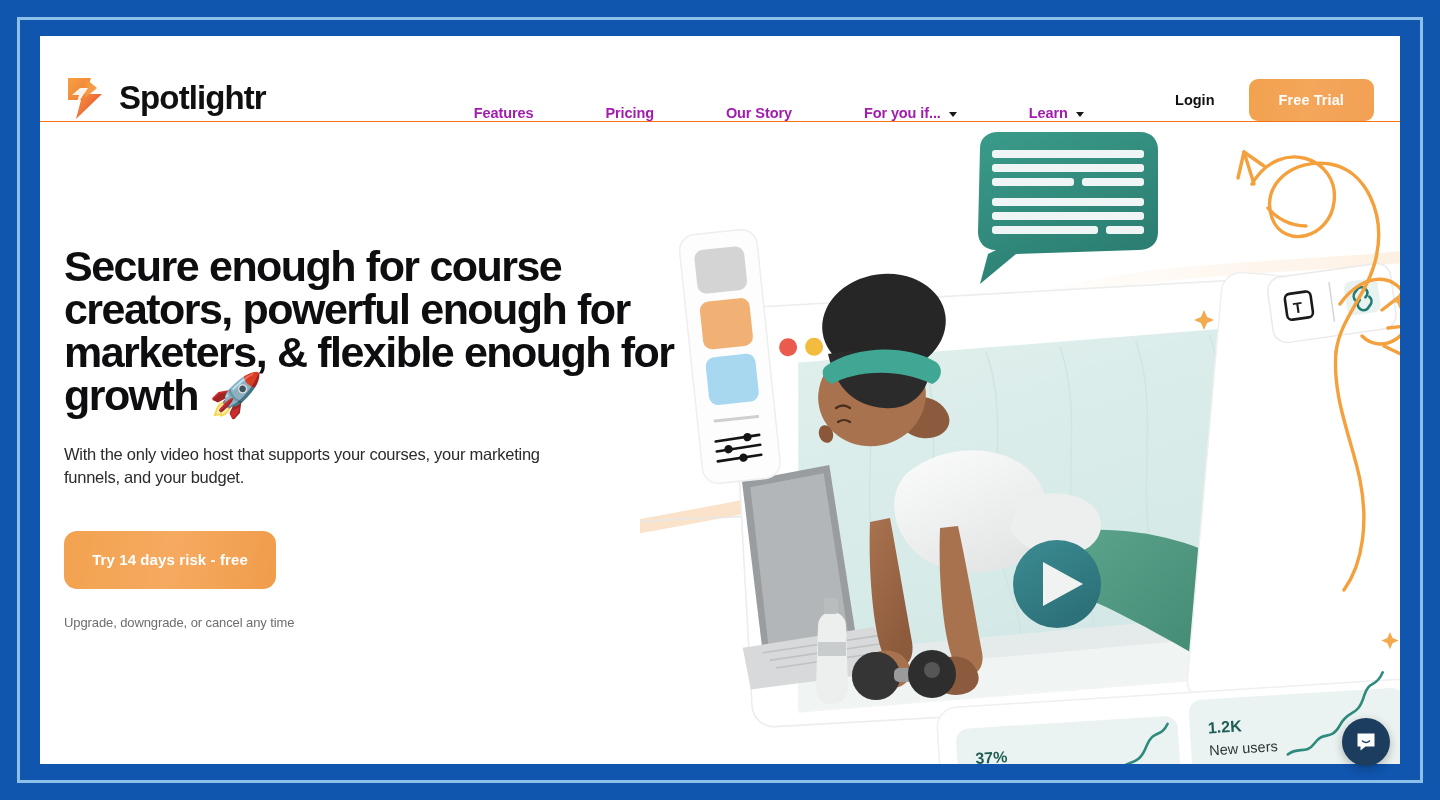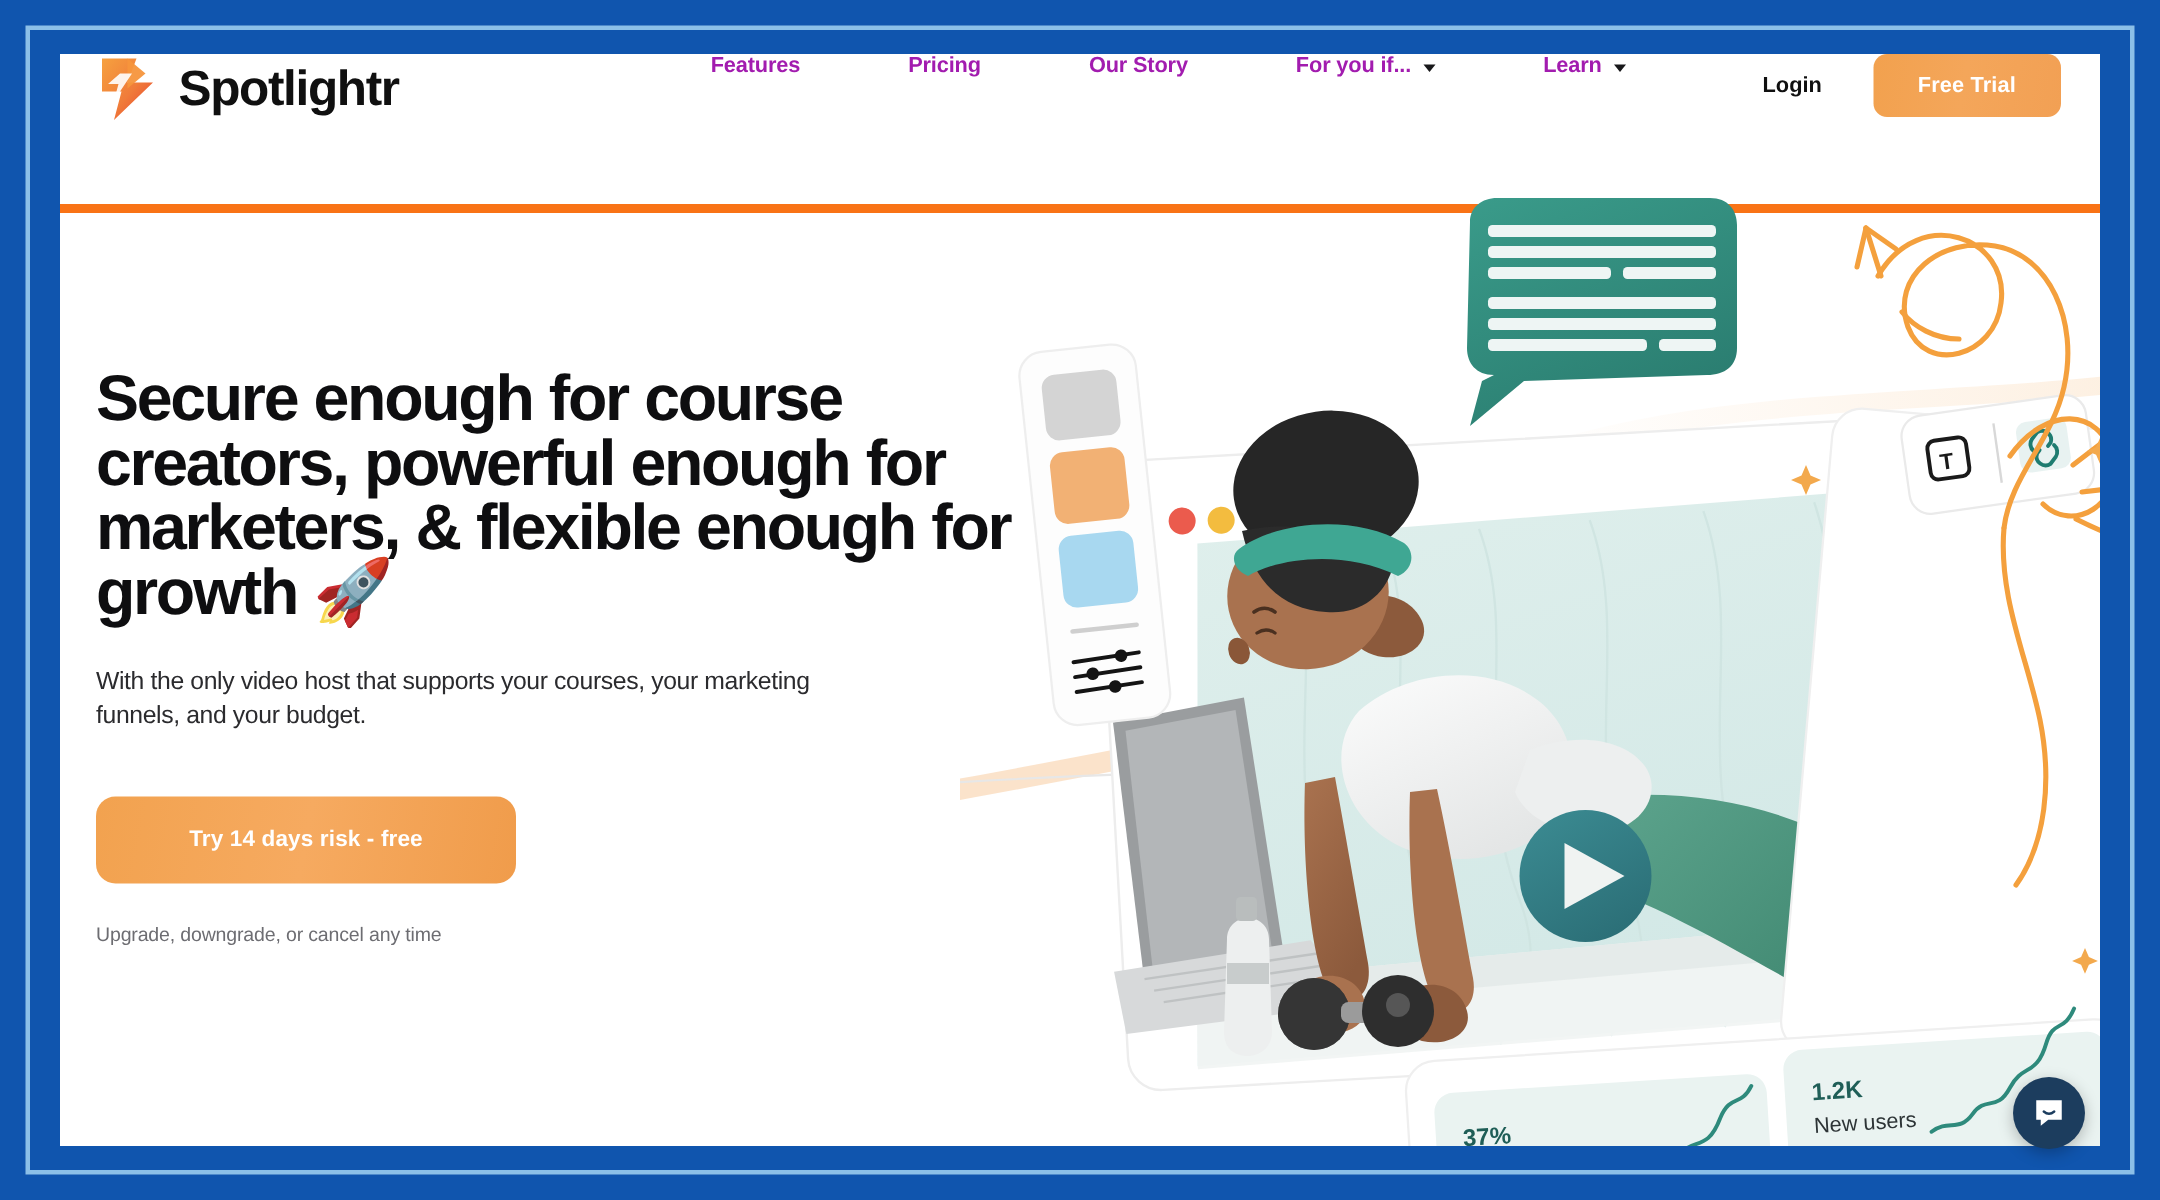--- a/index.html
+++ b/index.html
@@ -15,23 +15,23 @@
     position:absolute; left:17px; top:17px; right:17px; bottom:17px;
     border:3px solid #8CC0E8; pointer-events:none;
   }
   #page-surface {
     position:absolute; left:40px; top:36px; right:40px; bottom:36px;
     background:#ffffff; overflow:hidden;
   }
 
   
   #site-header {
-    position:absolute; left:0; top:0; width:100%; height:106px;
-    background:#fff; border-bottom:6px solid #f97316;
-    display:flex; align-items:flex-start; padding:0 26px 0 24px;
+    position:absolute; left:0; top:0; width:100%; height:86px;
+    background:#fff; border-bottom:1px solid #f97316;
+    display:flex; align-items:flex-end; padding:0 26px 0 24px;
   }
   .brand { display:flex; align-items:center; gap:13px; }
   .brand-mark { width:42px; height:46px; flex:0 0 auto; }
   .brand-name {
     font-size:33px; font-weight:700; color:#101010;
     letter-spacing:-0.9px;
   }
   #primary-nav {
     display:flex; align-items:center; gap:0; margin-left:172px;
   }
@@ -68,21 +68,21 @@
   .hero-para {
     font-size:16.5px; line-height:1.42; color:#2b2b2e;
     letter-spacing:-0.25px; max-width:500px;
   }
   #hero-para-1 { margin-top:36px; }
   #hero-para-2 { margin-top:26px; }
   #hero-cta {
     margin-top:41px; display:inline-block;
     background:linear-gradient(100deg,#F2A24F 0%,#F6AA60 50%,#F09C4B 100%);
     color:#fff; font-size:15px; font-weight:700; letter-spacing:0.1px;
-    border:none; border-radius:13px; width:280px; height:58px; cursor:pointer;
+    border:none; border-radius:13px; width:212px; height:58px; cursor:pointer;
   }
   #cta-note {
     margin-top:26px; font-size:13px; color:#6d6d72; letter-spacing:-0.1px;
   }
 
   
   #hero-art { position:absolute; left:600px; top:0; width:760px; height:714px; }
   #hero-art svg { position:absolute; left:0; top:0; }
 
   

